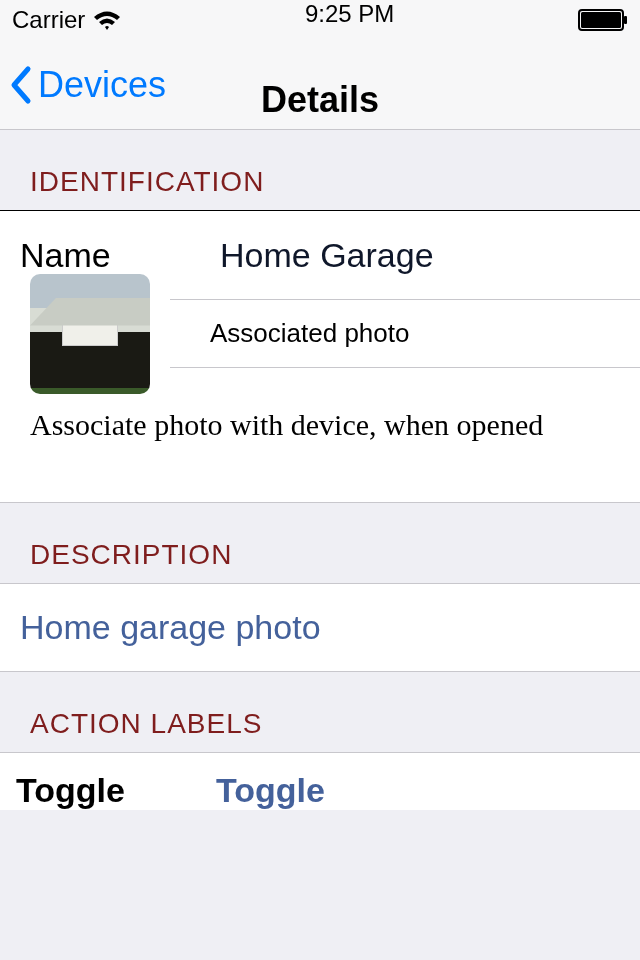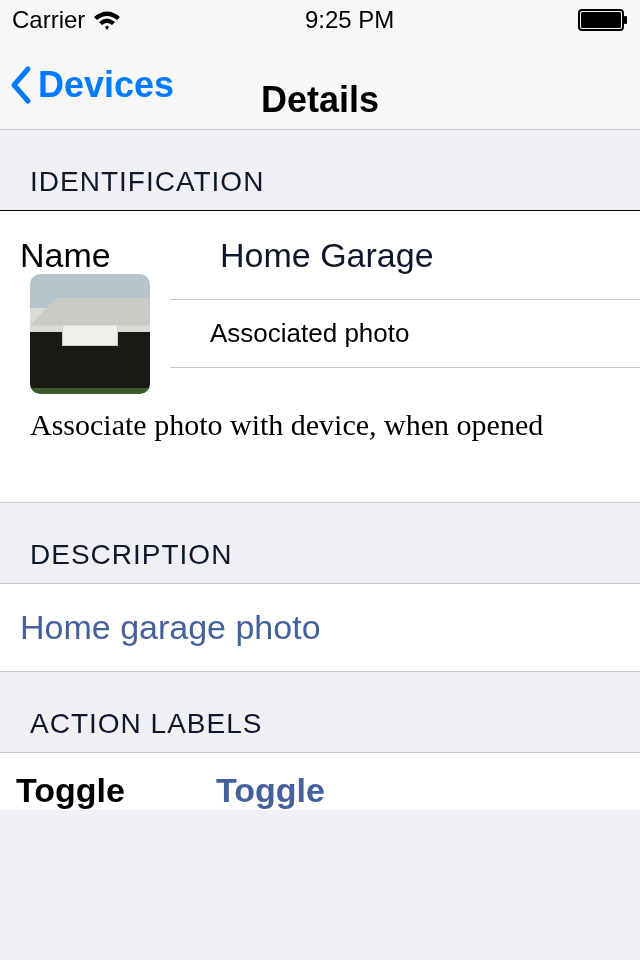--- a/index.html
+++ b/index.html
@@ -8,21 +8,20 @@
       height: 960px;
       font-family: -apple-system, "Helvetica Neue", Helvetica, Arial, sans-serif;
       background: #efeff4;
       overflow: hidden;
       color: #000;
     }
     .status-bar {
       height: 40px;
       background: #f7f7f8;
       display: flex;
-      align-items: center;
       justify-content: space-between;
       padding: 0 12px;
       font-size: 24px;
       font-weight: 400;
     }
     .status-left { display: flex; align-items: center; gap: 8px; }
     .status-right { display: flex; align-items: center; }
     .wifi-icon { width: 28px; height: 20px; }
     .battery-icon { width: 50px; height: 22px; }
     .nav-bar {
@@ -33,39 +32,39 @@
       align-items: center;
       position: relative;
     }
     .back-button {
       display: flex;
       align-items: center;
       position: absolute;
       left: 8px;
       color: #007aff;
       font-size: 36px;
-      font-weight: 700;
+      font-weight: 400;
     }
     .chevron-left {
       width: 24px;
       height: 40px;
       margin-right: 6px;
     }
     .nav-title {
       position: absolute;
       left: 50%;
       transform: translateX(-50%);
       font-size: 36px;
       font-weight: 600;
       color: #000;
       margin-top: 30px;
     }
     .content { width: 100%; }
     .section-header {
-      color: #0f172a;
+      color: #7f1d1d;
       font-size: 28px;
       padding: 36px 46px 12px 30px;
       letter-spacing: 1px;
     }
     .section-body {
       background: #fff;
       border-top: 1px solid #000000;
       border-bottom: 1px solid #c8c7cc;
     }
     .row {

